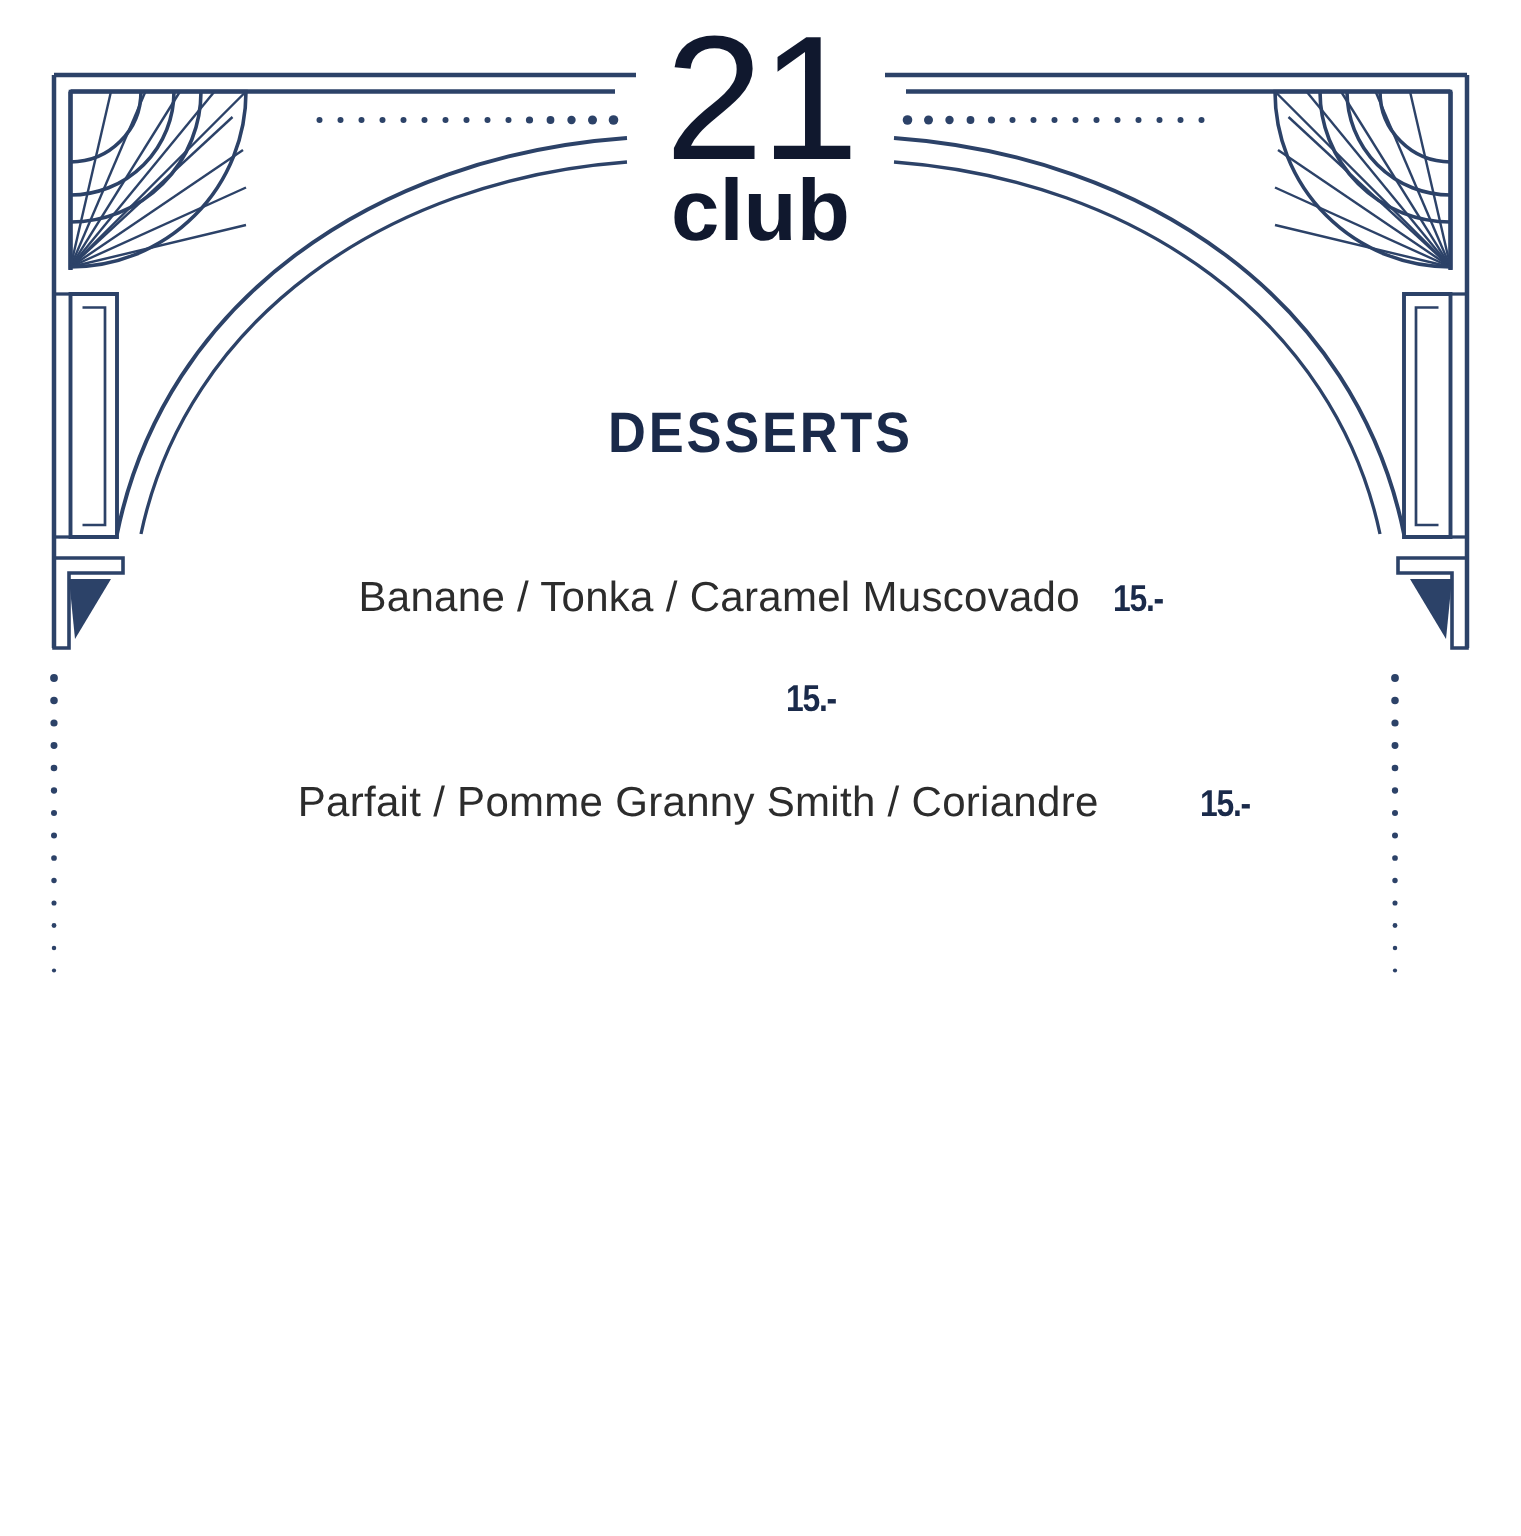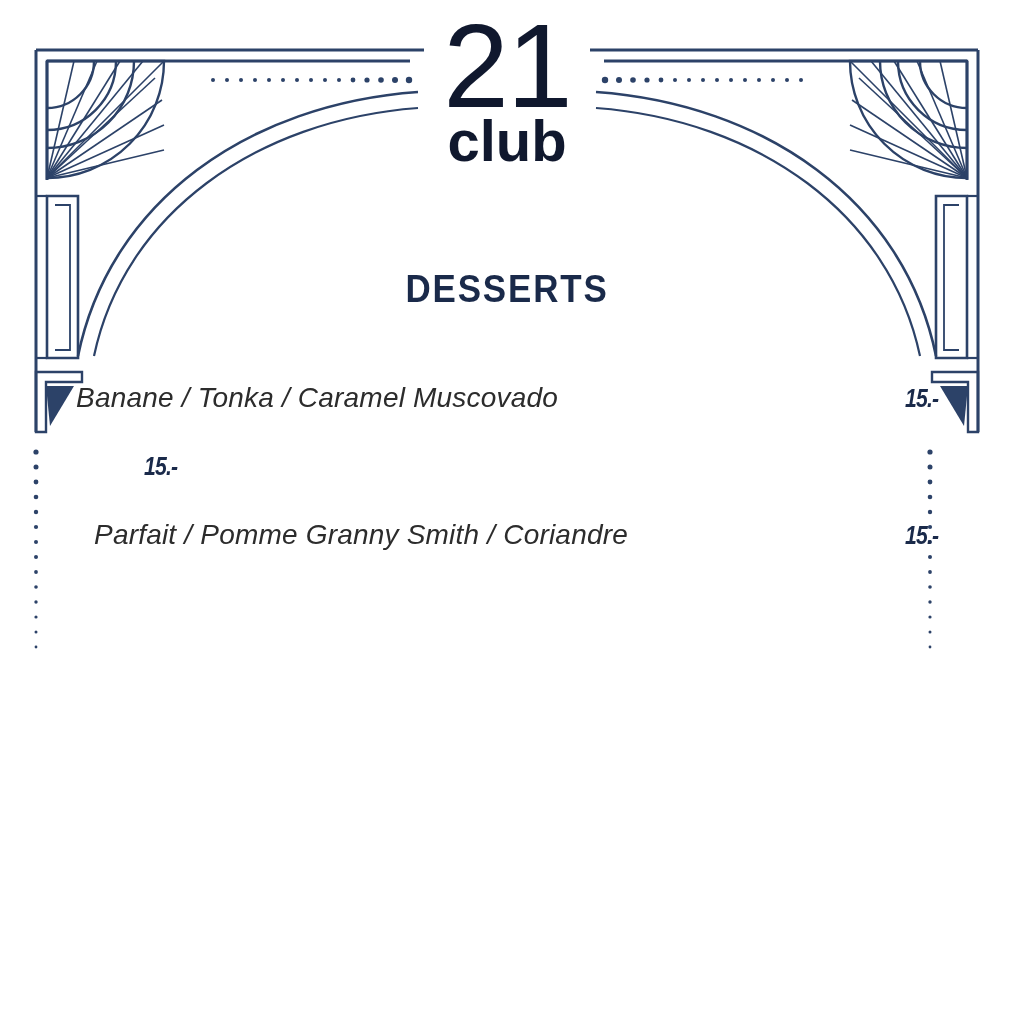--- a/index.html
+++ b/index.html
@@ -78,24 +78,23 @@
 
   
   #menu-items {
     position: absolute;
     left: 70px;
     top: 382px;
     width: 874px;
   }
   .menu-row {
     display: flex;
-    justify-content: space-between;
+    justify-content: center;
     align-items: baseline;
     margin-bottom: 38px;
-    font-style: italic;
   }
   .item-name {
     font-family: "Liberation Sans", sans-serif;
     font-size: 28px;
     font-weight: 400;
     color: #2c2c2c;
     letter-spacing: 0.2px;
     white-space: nowrap;
   }
   .item-price {

